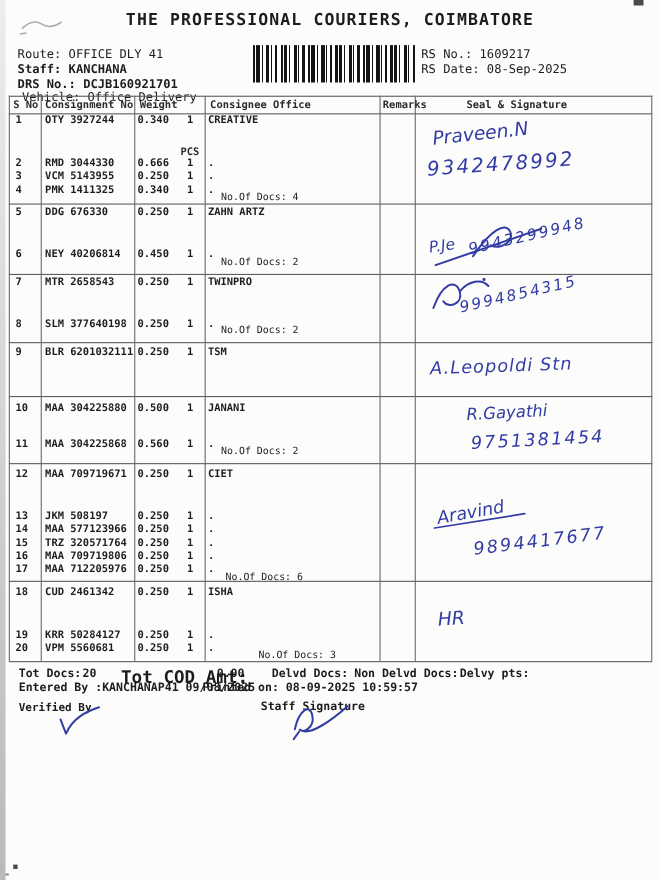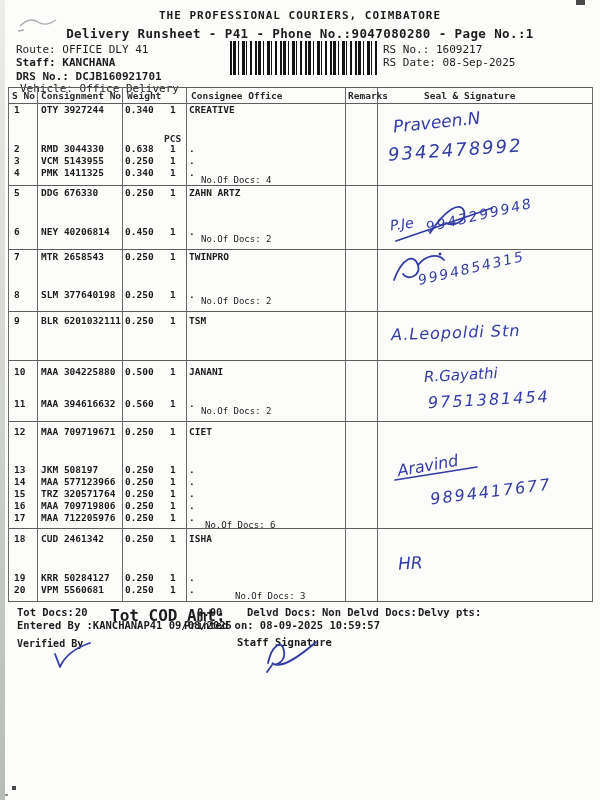--- a/index.html
+++ b/index.html
@@ -1,20 +1,20 @@
 <!DOCTYPE html>
 <html><head>
 <meta charset="utf-8">
 <style>
   html,body{margin:0;padding:0;}
   .page{position:relative;width:600px;height:800px;background:#fcfcfb;overflow:hidden;
         font-family:"DejaVu Sans Mono",monospace;color:#1c1c1c;}
   .abs{position:absolute;white-space:pre;}
   .center{left:0;width:600px;text-align:center;}
-  .h1{font-weight:bold;font-size:11px;letter-spacing:1px;}
+  .h1{font-weight:bold;font-size:15px;letter-spacing:1px;}
   .h2{font-weight:bold;font-size:12.5px;letter-spacing:.4px;}
   .meta{font-size:11px;}
   .b{font-weight:bold;}
   .t{font-size:9.5px;font-weight:bold;}
   .th{font-size:9.5px;font-weight:bold;color:#2a2a2a;}
   .docs{font-size:9px;font-weight:normal;color:#222;}
   .vline{position:absolute;width:1px;background:#6a6a6a;}
   .hline{position:absolute;height:1px;background:#5d5d5d;}
   .row{position:absolute;left:0;width:536px;height:12px;}
   .row span{position:absolute;white-space:pre;}
@@ -42,21 +42,20 @@
 
   <div class="edge"></div>
   <div class="speck" style="left:576px;top:0;width:9px;height:5px;"></div>
   <div class="speck" style="left:12px;top:786px;width:4px;height:4px;"></div>
   <div class="speck" style="left:5px;top:794px;width:3px;height:2px;opacity:.6;"></div>
   <svg class="abs" style="left:16px;top:12px;" width="44" height="22">
     <path d="M4,14 C10,8 16,6 22,10 C28,14 34,12 40,8 M2,19 L8,18" stroke="#a7adb1" fill="none" stroke-width="1.4"></path>
   </svg>
 
   <div class="abs center h1" style="top:9px;">THE PROFESSIONAL COURIERS, COIMBATORE</div>
-  <div class="abs center h2" style="top:26px;">Delivery Runsheet - P41 - Phone No.:9047080280 - Page No.:1</div>
   <div class="abs meta" style="left:16px;top:43px;">Route: OFFICE DLY 41</div>
   <div class="abs meta b" style="left:16px;top:56px;">Staff: KANCHANA</div>
   <div class="abs meta b" style="left:16px;top:70px;">DRS No.: DCJB160921701</div>
   <div class="abs meta" style="left:20px;top:82px;">Vehicle: Office Delivery</div>
   <div class="barcode"></div>
   <div class="abs meta" style="left:383px;top:43px;">RS No.: 1609217</div>
   <div class="abs meta" style="left:383px;top:56px;">RS Date: 08-Sep-2025</div>
 
   <div class="hline" style="left:8px;top:87px;width:585px;"></div>
   <div class="hline" style="left:8px;top:103px;width:585px;"></div>
@@ -88,21 +87,21 @@
   <div class="row" style="top:104px;">
     <span class="t c-sno">1</span>
     <span class="t c-cn">OTY 3927244</span>
     <span class="t c-wt">0.340</span>
     <span class="t c-pcs">1</span>
     <span class="t c-con">CREATIVE</span>
   </div>
   <div class="row" style="top:143px;">
     <span class="t c-sno">2</span>
     <span class="t c-cn">RMD 3044330</span>
-    <span class="t c-wt">0.638</span>
+    <span class="t c-wt">0.666</span>
     <span class="t c-pcs">1</span>
     <span class="t c-con">.</span>
   </div>
   <div class="row" style="top:155px;">
     <span class="t c-sno">3</span>
     <span class="t c-cn">VCM 5143955</span>
     <span class="t c-wt">0.250</span>
     <span class="t c-pcs">1</span>
     <span class="t c-con">.</span>
   </div>
@@ -157,21 +156,21 @@
 
   <div class="row" style="top:366px;">
     <span class="t c-sno">10</span>
     <span class="t c-cn">MAA 304225880</span>
     <span class="t c-wt">0.500</span>
     <span class="t c-pcs">1</span>
     <span class="t c-con">JANANI</span>
   </div>
   <div class="row" style="top:398px;">
     <span class="t c-sno">11</span>
-    <span class="t c-cn">MAA 394616632</span>
+    <span class="t c-cn">MAA 304225868</span>
     <span class="t c-wt">0.560</span>
     <span class="t c-pcs">1</span>
     <span class="t c-con">.</span>
   </div>
   <div class="abs docs" style="left:201px;top:406px;">No.Of Docs: 2</div>
 
   <div class="row" style="top:426px;">
     <span class="t c-sno">12</span>
     <span class="t c-cn">MAA 709719671</span>
     <span class="t c-wt">0.250</span>

